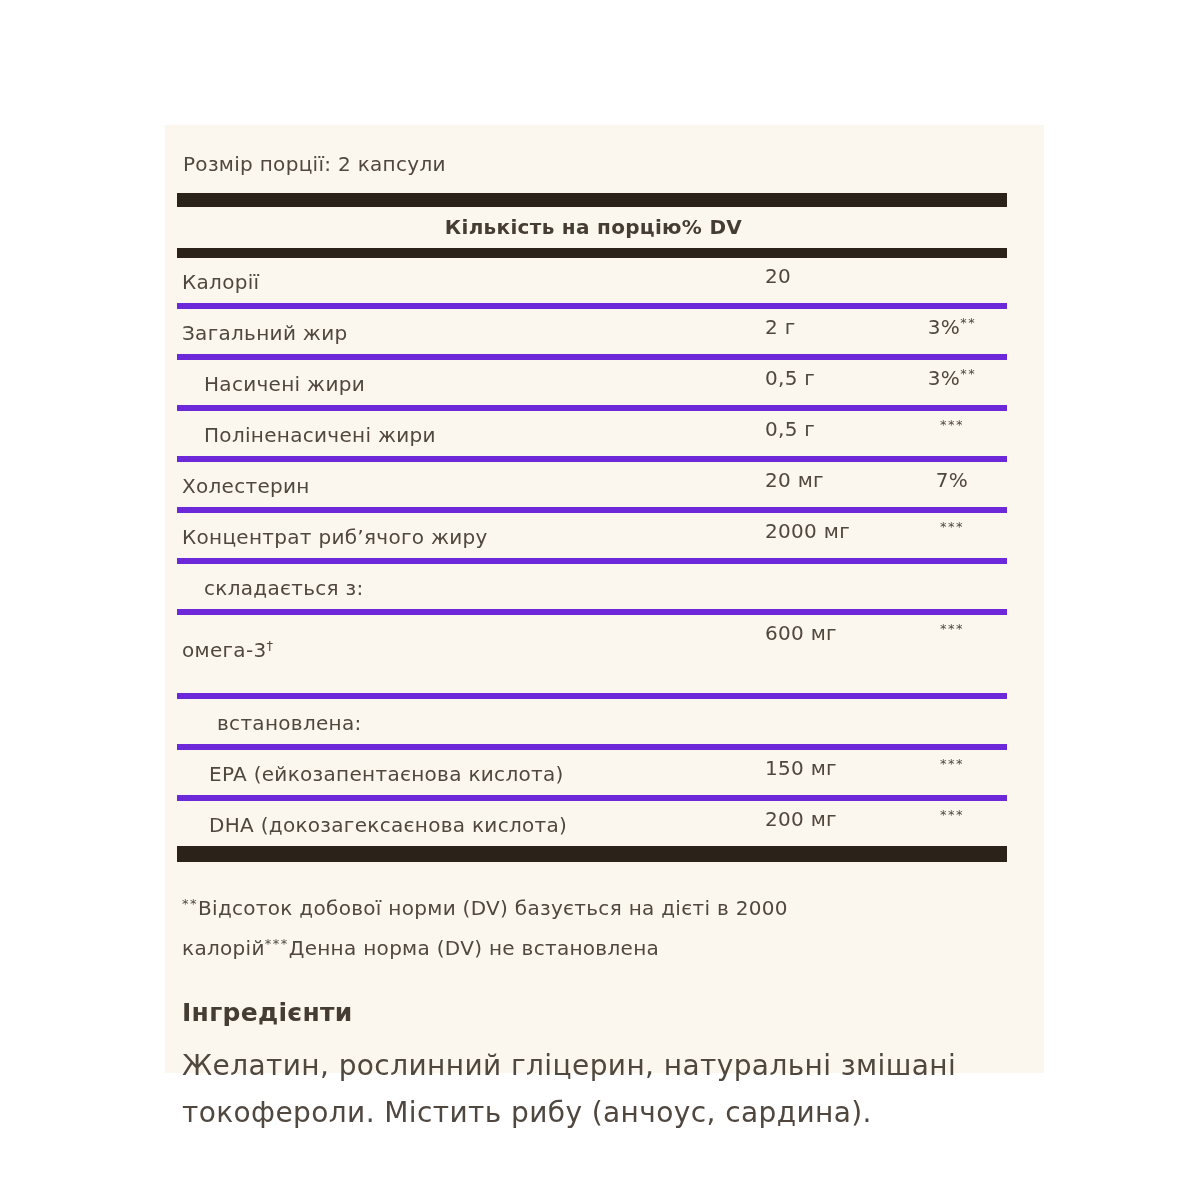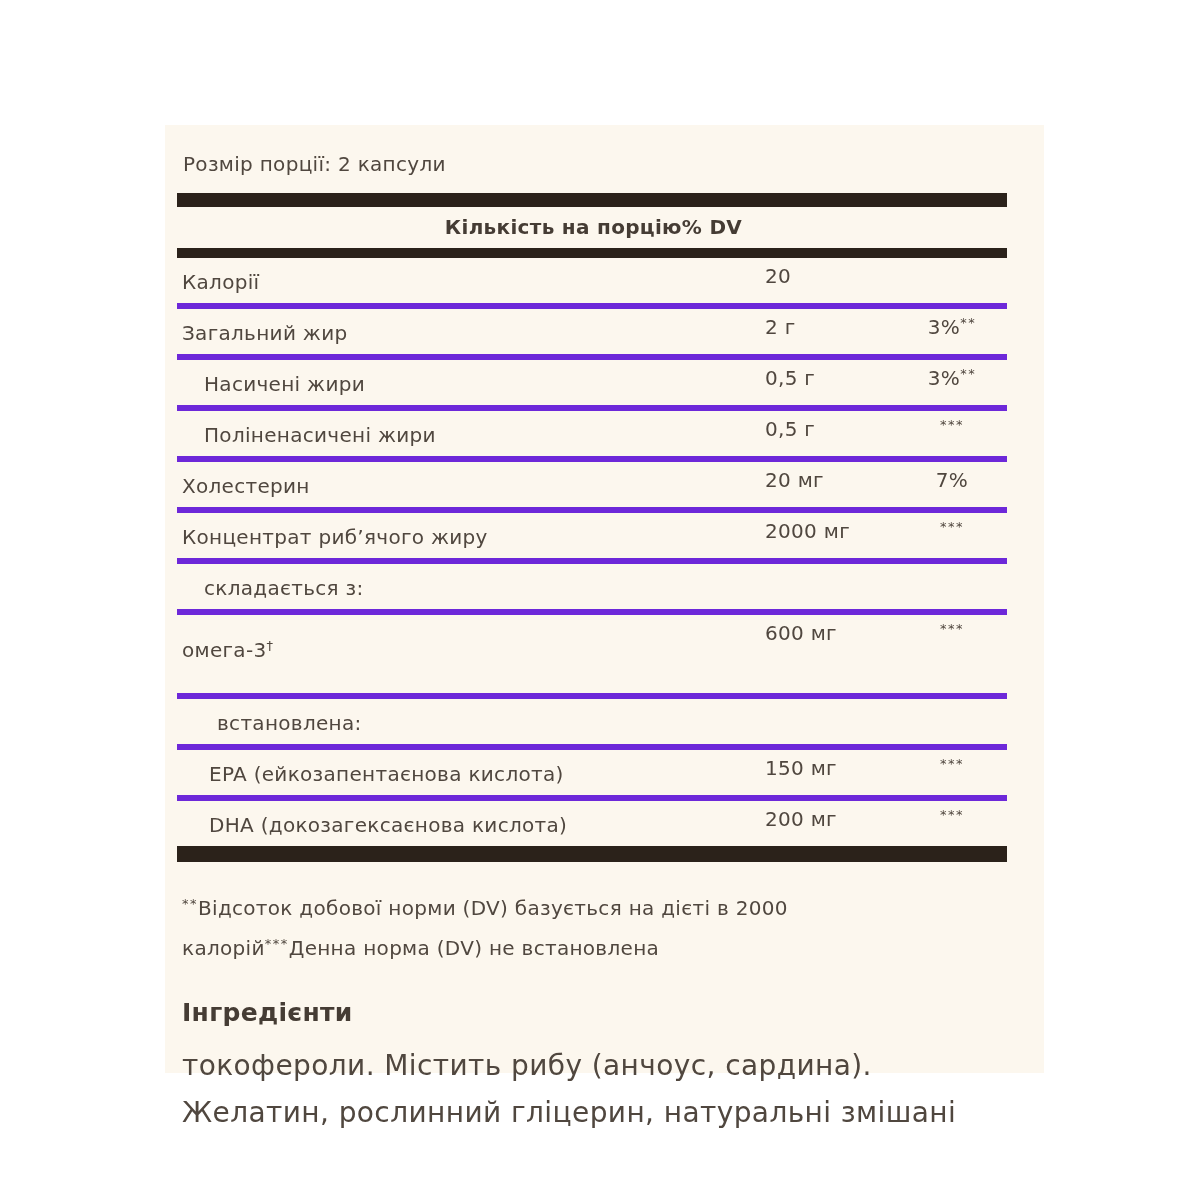--- a/index.html
+++ b/index.html
@@ -171,18 +171,18 @@
     <div class="bar bottom"></div>
 
     <div class="footnote">
       <div><sup class="mark">**</sup><span>Відсоток добової норми (DV) базується на дієті в 2000</span></div>
       <div><span>калорій</span><sup class="mark">***</sup><span>Денна норма (DV) не встановлена</span></div>
     </div>
 
     <div class="ing-h">Інгредієнти</div>
 
     <div class="ing-b">
+      <div>Желатин, рослинний гліцерин, натуральні змішані</div>
       <div>токофероли. Містить рибу (анчоус, сардина).</div>
-      <div>Желатин, рослинний гліцерин, натуральні змішані</div>
     </div>
 
   </div>
 </div>
 
 </body></html>

